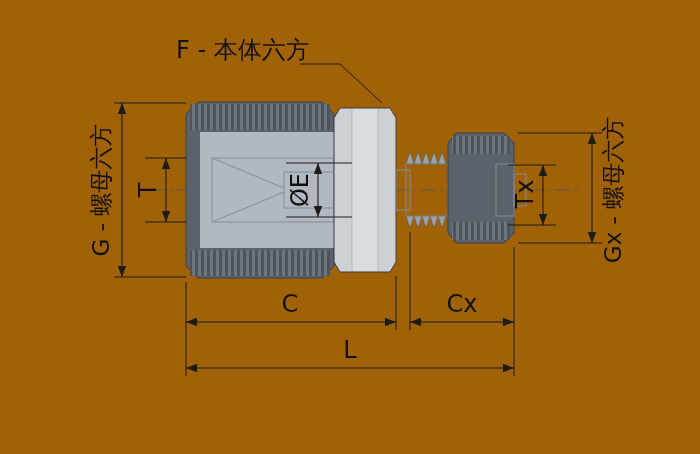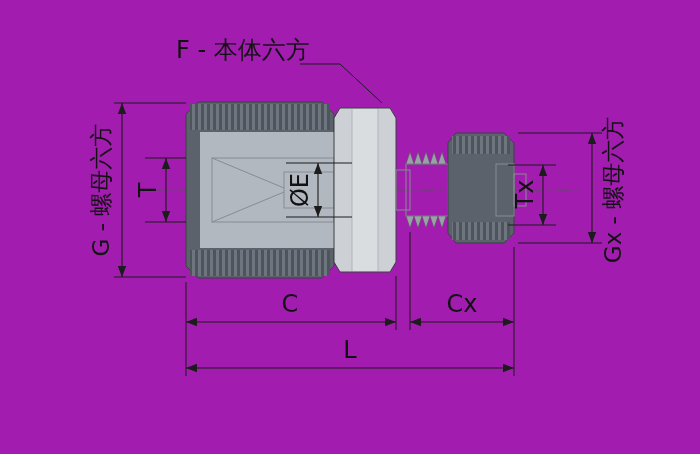--- a/index.html
+++ b/index.html
@@ -1,16 +1,16 @@
 <!DOCTYPE html>
 <html><head>
 <meta charset="utf-8">
 <style>
   html,body{margin:0;padding:0;background:#ffffff;}
-  .canvas{position:relative;width:700px;height:454px;background:#a21caf;overflow:hidden;}
+  .canvas{position:relative;width:700px;height:454px;background:#a16207;overflow:hidden;}
   svg{display:block;}
   text{font-family:"DejaVu Sans","Liberation Sans",sans-serif;fill:#121212;}
   .lbl{font-size:23px;}
   .dletter{font-size:24px;}
   .dim{stroke:#1c1c1c;stroke-width:1.1;fill:none;}
   .ext{stroke:#1c1c1c;stroke-width:1;fill:none;}
   .edge{stroke:#3c4147;stroke-width:1;}
   .detail{stroke:#868c93;stroke-width:1;fill:none;}
 </style>
 </head>

